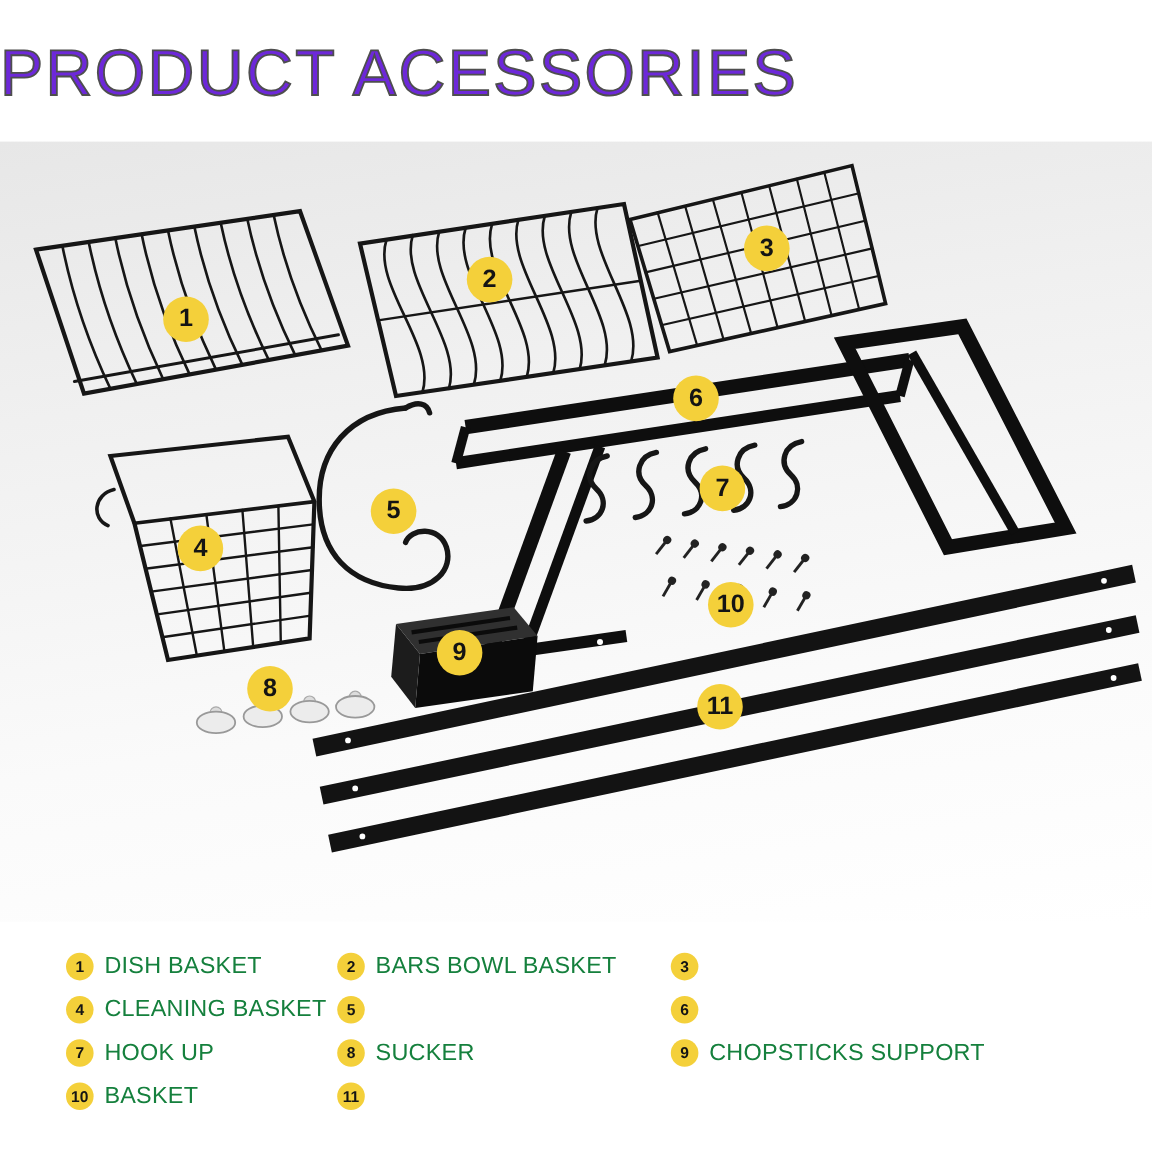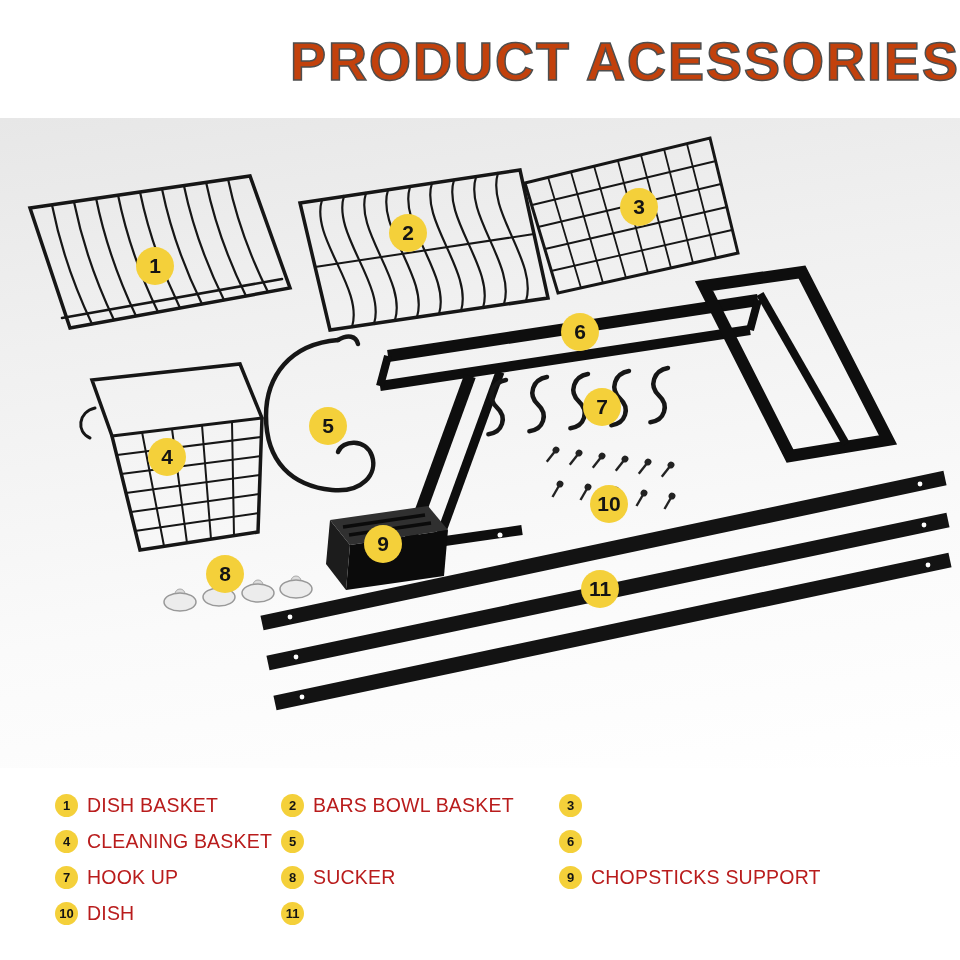--- a/index.html
+++ b/index.html
@@ -1,21 +1,21 @@
 <!DOCTYPE html>
 <html><head>
 <meta charset="utf-8">
 <style>
   html,body{margin:0;padding:0;}
   body{
     width:960px;height:960px;overflow:hidden;background:#ffffff;
     font-family:"Liberation Sans",sans-serif;position:relative;
   }
   .title{
-    text-align:right;font-size:54px;font-weight:700;color:#c2410c;
+    text-align:left;font-size:54px;font-weight:400;color:#6d28d9;
     letter-spacing:2px;margin:0;padding-top:30px;height:88px;
     -webkit-text-stroke:1.5px #4e4e4e;
   }
   .stage{
     position:relative;width:960px;height:650px;
     background:linear-gradient(172deg,#e7e7e7 0%,#f0f0f0 30%,#fafafa 68%,#ffffff 100%);
   }
   .stage svg{position:absolute;left:0;top:0;}
   .badge{
     position:absolute;width:38px;height:38px;border-radius:50%;
@@ -27,21 +27,21 @@
     padding:26px 0 0 55px;
     display:grid;grid-template-columns:226px 278px auto;
     row-gap:13px;align-items:center;
   }
   .legend-item{display:flex;align-items:center;gap:9px;}
   .legend-badge{
     width:23px;height:23px;border-radius:50%;background:#f4d03a;color:#141414;
     font-weight:700;font-size:13px;display:inline-flex;align-items:center;
     justify-content:center;flex:0 0 23px;
   }
-  .legend-label{font-size:19.5px;color:#b91c1c;letter-spacing:0.2px;white-space:nowrap;}
+  .legend-label{font-size:19.5px;color:#15803d;letter-spacing:0.2px;white-space:nowrap;}
 </style>
 </head>
 <body>
 
 <h1 class="title">PRODUCT ACESSORIES</h1>
 
 <div class="stage">
   <svg width="960" height="650" viewBox="0 0 960 650">
 
     <g stroke="#161616" fill="none" stroke-linecap="round">
@@ -245,18 +245,18 @@
   <div class="legend-item">
     <span class="legend-badge">8</span>
     <span class="legend-label">SUCKER</span>
   </div>
   <div class="legend-item">
     <span class="legend-badge">9</span>
     <span class="legend-label">CHOPSTICKS SUPPORT</span>
   </div>
   <div class="legend-item">
     <span class="legend-badge">10</span>
-    <span class="legend-label">DISH</span>
+    <span class="legend-label">BASKET</span>
   </div>
   <div class="legend-item">
     <span class="legend-badge">11</span>
   </div>
 </div>
 
 </body></html>

